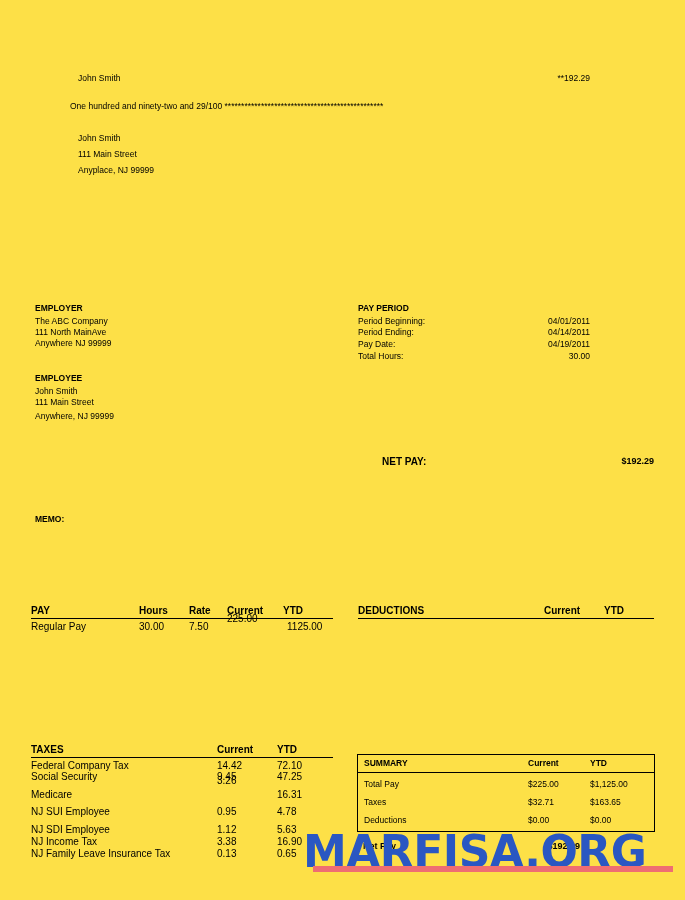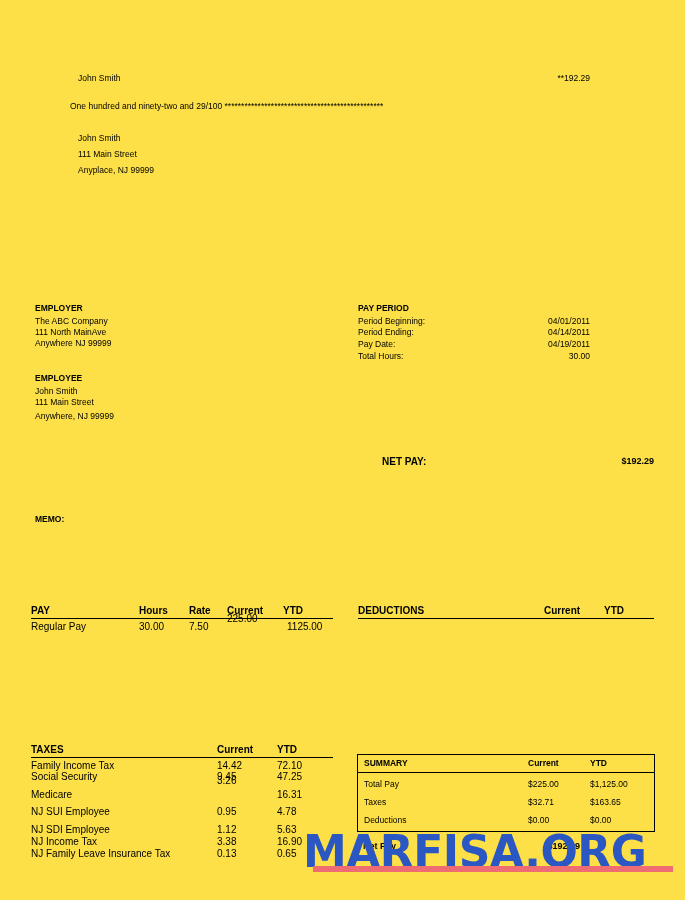--- a/index.html
+++ b/index.html
@@ -180,21 +180,21 @@
     <div class="cell b r" style="left:246px; top:0; width:50px;">YTD</div>
     <div class="hdr-rule" style="top:13px; width:296px;"></div>
   </div>
 
   <div class="tbl tax-tbl">
     <div class="cell b" style="left:0; top:0;">TAXES</div>
     <div class="cell b r" style="left:186px; top:0; width:56px;">Current</div>
     <div class="cell b r" style="left:246px; top:0; width:50px;">YTD</div>
     <div class="hdr-rule" style="top:13px; width:302px;"></div>
 
-    <div class="cell" style="left:0; top:16px;">Family Income Tax</div>
+    <div class="cell" style="left:0; top:16px;">Federal Company Tax</div>
     <div class="cell r" style="left:186px; top:16px; width:56px;">14.42</div>
     <div class="cell r" style="left:246px; top:16px; width:50px;">72.10</div>
 
     <div class="cell" style="left:0; top:27px;">Social Security</div>
     <div class="cell r" style="left:186px; top:27px; width:56px;">9.45</div>
     <div class="cell r" style="left:246px; top:27px; width:50px;">47.25</div>
 
     <div class="cell" style="left:0; top:45px;">Medicare</div>
     <div class="cell r" style="left:186px; top:31px; width:56px;">3.26</div>
     <div class="cell r" style="left:246px; top:45px; width:50px;">16.31</div>

